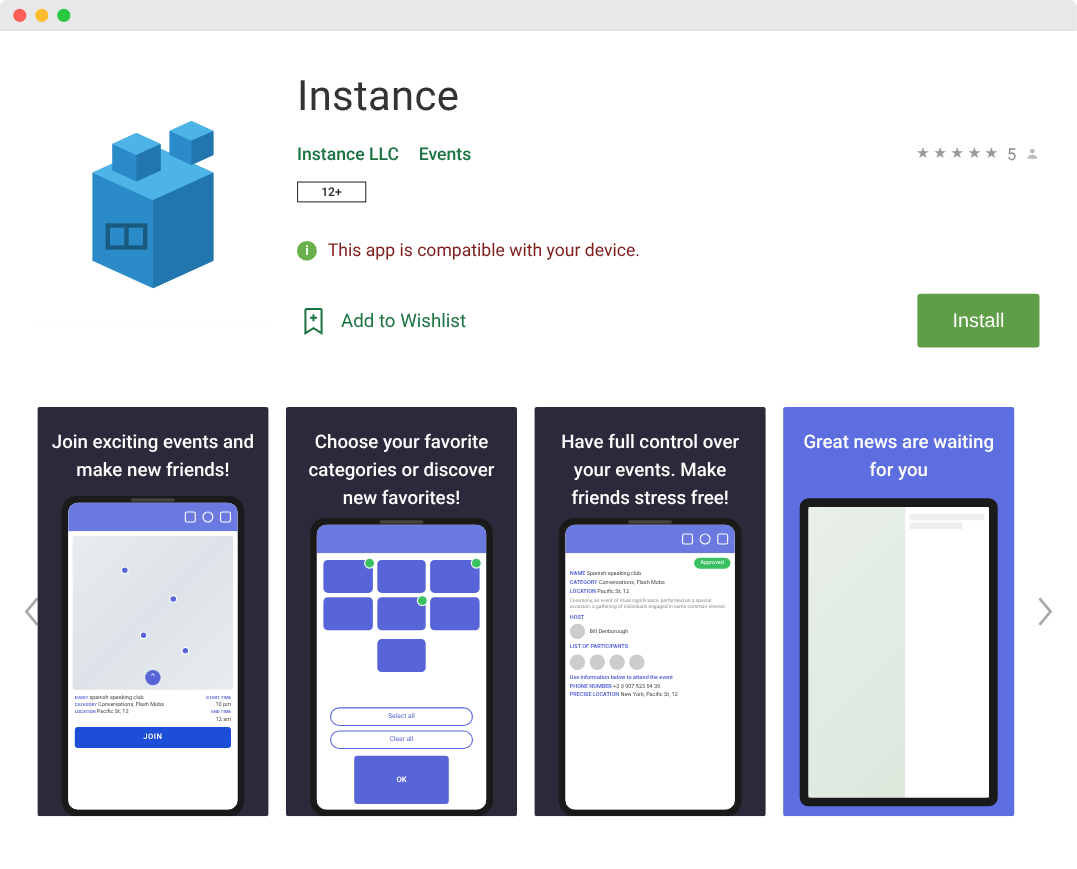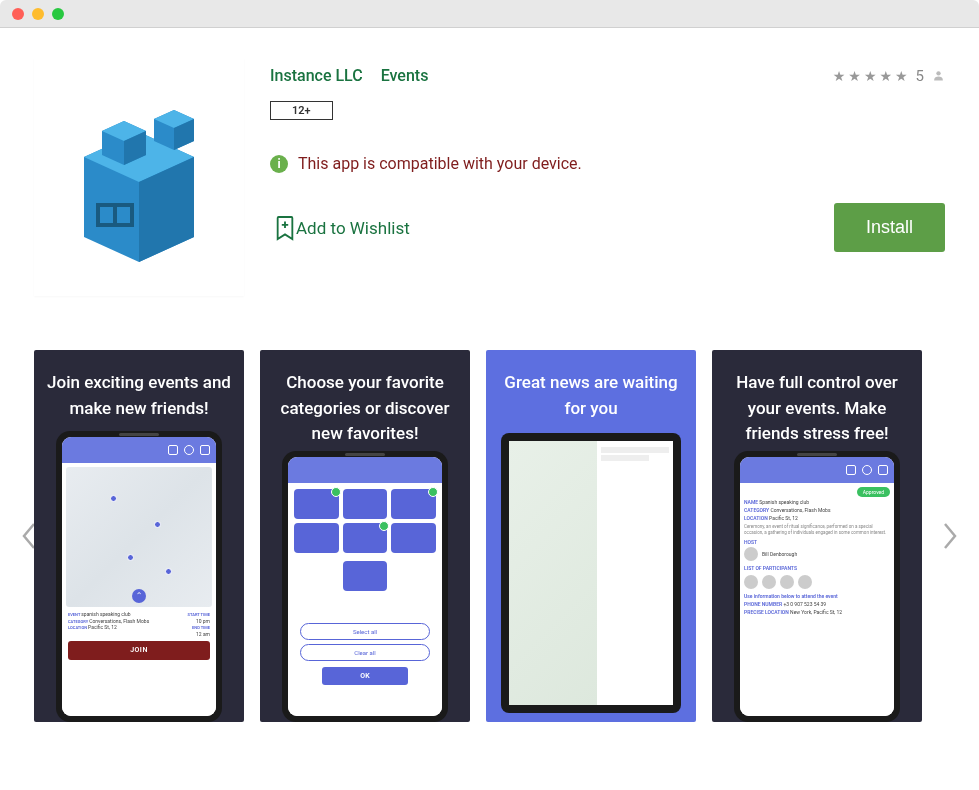--- a/index.html
+++ b/index.html
@@ -50,21 +50,21 @@
   }
   .compat-row { display: flex; align-items: center; gap: 10px; margin-top: 34px; }
   .info-icon {
     width: 18px; height: 18px; border-radius: 50%;
     background: #6ab04c; color: #fff;
     display: flex; align-items: center; justify-content: center;
     font-size: 12px; font-weight: 700;
   }
   .compat-text { color: #7f1d1d; font-size: 16px; text-align: right; }
   .actions-row { display: flex; align-items: center; justify-content: space-between; margin-top: 30px; }
-  .wishlist { display: flex; align-items: center; cursor: pointer; padding-left: 4px; }
+  .wishlist { display: flex; align-items: center; gap: 14px; cursor: pointer; padding-left: 4px; }
   .wishlist-label { color: #1a7340; font-size: 17px; }
   .install-btn {
     background: #5d9e47; color: #fff;
     border: none; padding: 14px 32px;
     font-size: 18px; font-weight: 500;
     border-radius: 3px; cursor: pointer;
   }
   .carousel {
     position: relative;
     margin-top: 54px;
@@ -112,26 +112,26 @@
     display:flex; flex-direction:column;
   }
   .phone-header { background: #6b7ae0; height: 26px; display:flex; align-items:center; justify-content:flex-end; gap:6px; padding:0 6px;}
   .phone-header .hicon { width:10px; height:10px; border:1.2px solid #fff; border-radius:2px; }
   .phone-header .hicon.circle { border-radius:50%; }
   .phone-body { flex:1; background:#fff; font-size:6px; color:#444; padding:4px; overflow:hidden; }
   .map-area { height: 140px; background: linear-gradient(135deg,#e8ecf0 0%, #dde3e8 50%, #e8ecf0 100%); position:relative; border-radius:3px; }
   .map-pin { position:absolute; width:7px; height:7px; background:#5865d8; border-radius:50%; border:1.5px solid #fff; }
   .info-card { background:#fff; padding:4px 2px; font-size:5px; line-height:1.3; }
   .info-card .lbl { color:#5865d8; font-weight:600; text-transform:uppercase; font-size:4px; }
-  .join-btn { background:#7f1d1d; color:#fff; text-align:center; padding:5px; font-size:7px; font-weight:600; border-radius:3px; margin-top:4px; letter-spacing:0.5px;}
+  .join-btn { background:#1d4ed8; color:#fff; text-align:center; padding:5px; font-size:7px; font-weight:600; border-radius:3px; margin-top:4px; letter-spacing:0.5px;}
   .cat-grid { display:grid; grid-template-columns:repeat(3,1fr); gap:4px; padding:2px; }
   .cat-tile { background:#5865d8; border-radius:4px; height:30px; position:relative; }
   .cat-tile.sel::after { content:""; position:absolute; top:-2px; right:-2px; width:8px; height:8px; background:#3ac060; border-radius:50%; border:1px solid #fff; }
   .sel-btn { border:1px solid #5865d8; color:#5865d8; text-align:center; padding:4px; font-size:6px; border-radius:10px; margin:4px 8px 0 8px; }
-  .ok-btn { background:#5865d8; color:#fff; text-align:center; padding:5px; font-size:7px; font-weight:600; border-radius:3px; margin:6px 30px 0 30px; }
+  .ok-btn { background:#5865d8; color:#fff; text-align:center; padding:18px; font-size:7px; font-weight:600; border-radius:3px; margin:6px 30px 0 30px; }
   .approved { background:#3ac060; color:#fff; font-size:5px; padding:2px 6px; border-radius:8px; float:right; }
   .detail-line { font-size:5px; margin:2px 0; }
   .detail-line .k { color:#5865d8; font-weight:600; text-transform:uppercase; }
   .desc { font-size:4.5px; color:#888; line-height:1.3; margin:3px 0; }
   .avatars-row { display:flex; gap:4px; margin:4px 0; }
   .av { width:14px; height:14px; border-radius:50%; background:#ccc; }
   .slide4 { background:#5d6fe0; }
   .tablet { width:180px; height:280px; background:#1a1a1a; border-radius:8px; margin-top:12px; padding:8px; }
   .tablet-screen { width:100%; height:100%; background:#f0f2f5; border-radius:3px; display:flex; }
 </style>
@@ -160,20 +160,21 @@
         <polygon points="100,32 120,23 140,32 140,54 120,63 100,54" fill="#2b8bc9"></polygon>
         <polygon points="100,32 120,23 140,32 120,41" fill="#4db4e8"></polygon>
         <polygon points="120,41 140,32 140,54 120,63" fill="#2176ad"></polygon>
 
         <rect x="44" y="118" width="34" height="20" fill="none" stroke="#195a80" stroke-width="4"></rect>
         <line x1="61" y1="118" x2="61" y2="138" stroke="#195a80" stroke-width="4"></line>
       </svg>
     </div>
 
     <div class="app-info">
+      <h1 class="app-title">Instance</h1>
 
       <div class="meta-row">
         <div class="meta-links">
           <span class="meta-link">Instance LLC</span>
           <span class="meta-link">Events</span>
         </div>
         <div class="rating-block">
           <div class="stars">
             <span class="star">★</span>
             <span class="star">★</span>
@@ -270,33 +271,20 @@
                   <div class="cat-tile sel"></div>
                   <div class="cat-tile"></div>
               </div>
               <div class="cat-grid" style="grid-template-columns:1fr; justify-items:center; margin-top:4px;">
                 <div class="cat-tile" style="width:44px;"></div>
               </div>
               <div style="height:26px;"></div>
               <div class="sel-btn">Select all</div>
               <div class="sel-btn">Clear all</div>
               <div class="ok-btn">OK</div>
-            </div>
-          </div>
-        </div>
-      </div>
-
-      <div class="slide slide4">
-        <div class="slide-caption">Great news are waiting for you</div>
-        <div class="tablet">
-          <div class="tablet-screen">
-            <div style="flex:1.3;background:linear-gradient(135deg,#e8f0e8,#dde8dd);"></div>
-            <div style="flex:1;background:#fff;padding:4px;font-size:4px;color:#888;">
-              <div style="height:6px;background:#eee;margin:2px 0;"></div>
-              <div style="height:6px;background:#eee;margin:2px 0;width:70%;"></div>
             </div>
           </div>
         </div>
       </div>
 
       <div class="slide">
         <div class="slide-caption">Have full control over your events. Make friends stress free!</div>
         <div class="phone">
           <div class="phone-screen">
             <div class="phone-header">
@@ -325,20 +313,33 @@
                   <div class="av"></div>
                   <div class="av"></div>
               </div>
               <div style="color:#5865d8;font-size:5px;font-weight:600;margin-top:4px;">Use information below to attend the event</div>
               <div class="detail-line"><span class="k">PHONE NUMBER </span><span>+3 0 907 523 54 39</span></div>
               <div class="detail-line"><span class="k">PRECISE LOCATION </span><span>New York, Pacific St, 12</span></div>
             </div>
           </div>
         </div>
       </div>
+
+      <div class="slide slide4">
+        <div class="slide-caption">Great news are waiting for you</div>
+        <div class="tablet">
+          <div class="tablet-screen">
+            <div style="flex:1.3;background:linear-gradient(135deg,#e8f0e8,#dde8dd);"></div>
+            <div style="flex:1;background:#fff;padding:4px;font-size:4px;color:#888;">
+              <div style="height:6px;background:#eee;margin:2px 0;"></div>
+              <div style="height:6px;background:#eee;margin:2px 0;width:70%;"></div>
+            </div>
+          </div>
+        </div>
+      </div>
     </div>
 
     <div class="carousel-arrow right">
       <svg width="18" height="30" viewBox="0 0 18 30">
         <path d="M4 3 L14 15 L4 27" stroke="#aaa" stroke-width="2.5" fill="none"></path>
       </svg>
     </div>
   </div>
 </div>
 

